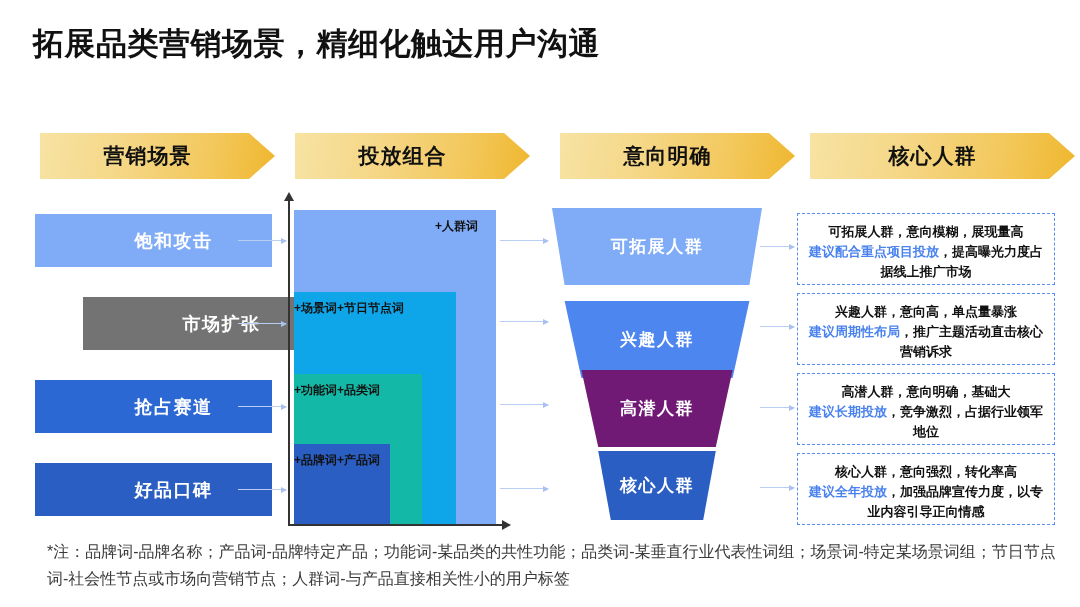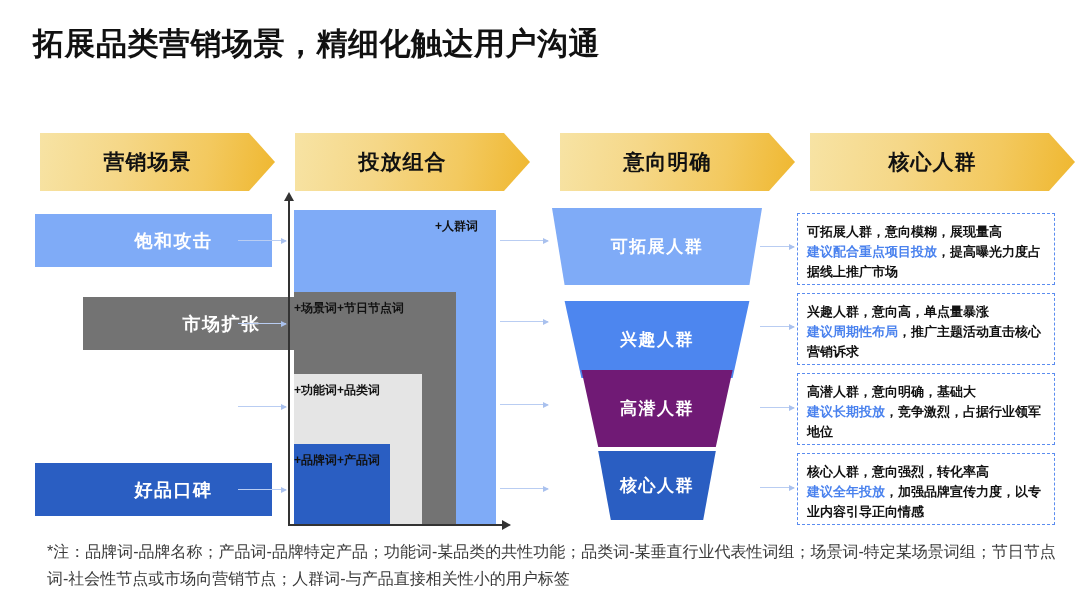--- a/index.html
+++ b/index.html
@@ -12,21 +12,21 @@
 
   
   .title{
     position:absolute;left:33px;top:23px;
     font-size:31px;font-weight:bold;color:#111111;letter-spacing:.5px;
     white-space:nowrap;
   }
 
   
   .hdr{
-    position:absolute;top:133px;height:58px;
+    position:absolute;top:133px;height:46px;
     display:flex;align-items:center;justify-content:center;
     color:#111111;font-size:21px;font-weight:bold;letter-spacing:1px;
     background:linear-gradient(100deg,#f7e3a4 0%,#f5d787 35%,#f3c95f 70%,#efb72f 100%);
     clip-path:polygon(0 0, calc(100% - 26px) 0, 100% 50%, calc(100% - 26px) 100%, 0 100%);
     padding-right:20px;
   }
   .hdr.h1{left:40px;width:215px;}
   .hdr.h2{left:295px;width:215px;}
   .hdr.h3{left:560px;width:215px;}
   .hdr.h4{left:810px;width:245px;}
@@ -59,22 +59,22 @@
     content:"";position:absolute;right:-9px;top:-4px;
     border-top:5px solid transparent;border-bottom:5px solid transparent;
     border-left:9px solid #333333;
   }
   .layer{position:absolute;left:6px;bottom:6px;}
   .layer .lab{
     position:absolute;top:8px;right:8px;
     font-size:12px;font-weight:bold;color:#111111;white-space:nowrap;
   }
   .layer.l0{width:202px;height:314px;background:#7fabf7;}
-  .layer.l1{width:162px;height:232px;background:#737373;text-align:right;}
-  .layer.l2{width:128px;height:150px;background:#e5e5e5;}
+  .layer.l1{width:162px;height:232px;background:#0ea5e9;text-align:right;}
+  .layer.l2{width:128px;height:150px;background:#14b8a6;}
   .layer.l3{width:96px;height:80px;background:#2a5ec2;margin-top:46px;}
   .layer.l0 .lab{right:18px;}
   .layer.l1 .lab,.layer.l2 .lab,.layer.l3 .lab{left:0;right:auto;}
 
   
   .funnel{position:absolute;left:552px;top:208px;width:210px;height:320px;}
   .fseg{
     position:absolute;left:0;width:210px;
     display:flex;align-items:center;justify-content:center;
     color:#ffffff;font-size:17px;font-weight:bold;letter-spacing:1.5px;
@@ -86,21 +86,21 @@
   .fseg.f2{top:162px;height:77px;background:#701a75;
     clip-path:polygon(14% 0,86% 0,78% 100%,22% 100%);}
   .fseg.f3{top:243px;height:69px;background:#2a5ec2;
     clip-path:polygon(22% 0,78% 0,72% 100%,28% 100%);}
 
   
   .note{
     position:absolute;left:797px;width:258px;
     border:1.4px dashed #5b8df0;background:#ffffff;
     padding:8px 9px 9px 9px;box-sizing:border-box;
-    font-size:13px;line-height:1.55;color:#111111;font-weight:bold;
+    font-size:13px;line-height:1.55;color:#111111;font-weight:bold;text-align:center;
   }
   .note.n0{top:213px;height:72px;}
   .note.n1{top:293px;height:72px;}
   .note.n2{top:373px;height:72px;}
   .note.n3{top:453px;height:72px;}
   .note .hl{color:#4a82ee;}
 
   
   .arw{position:absolute;height:1px;background:#b9cdf2;}
   .arw:after{
@@ -128,20 +128,21 @@
 
   <div class="title">拓展品类营销场景，精细化触达用户沟通</div>
 
   <div class="hdr h1">营销场景</div>
   <div class="hdr h2">投放组合</div>
   <div class="hdr h3">意向明确</div>
   <div class="hdr h4">核心人群</div>
 
   <div class="scn s0">饱和攻击</div>
   <div class="scn s1">市场扩张</div>
+  <div class="scn s2">抢占赛道</div>
   <div class="scn s3">好品口碑</div>
 
   <div class="arw a1 r0"></div>
   <div class="arw a1 r1"></div>
   <div class="arw a1 r2"></div>
   <div class="arw a1 r3"></div>
 
   <div class="chart">
     <div class="axis-v"></div>
     <div class="axis-h"></div>

